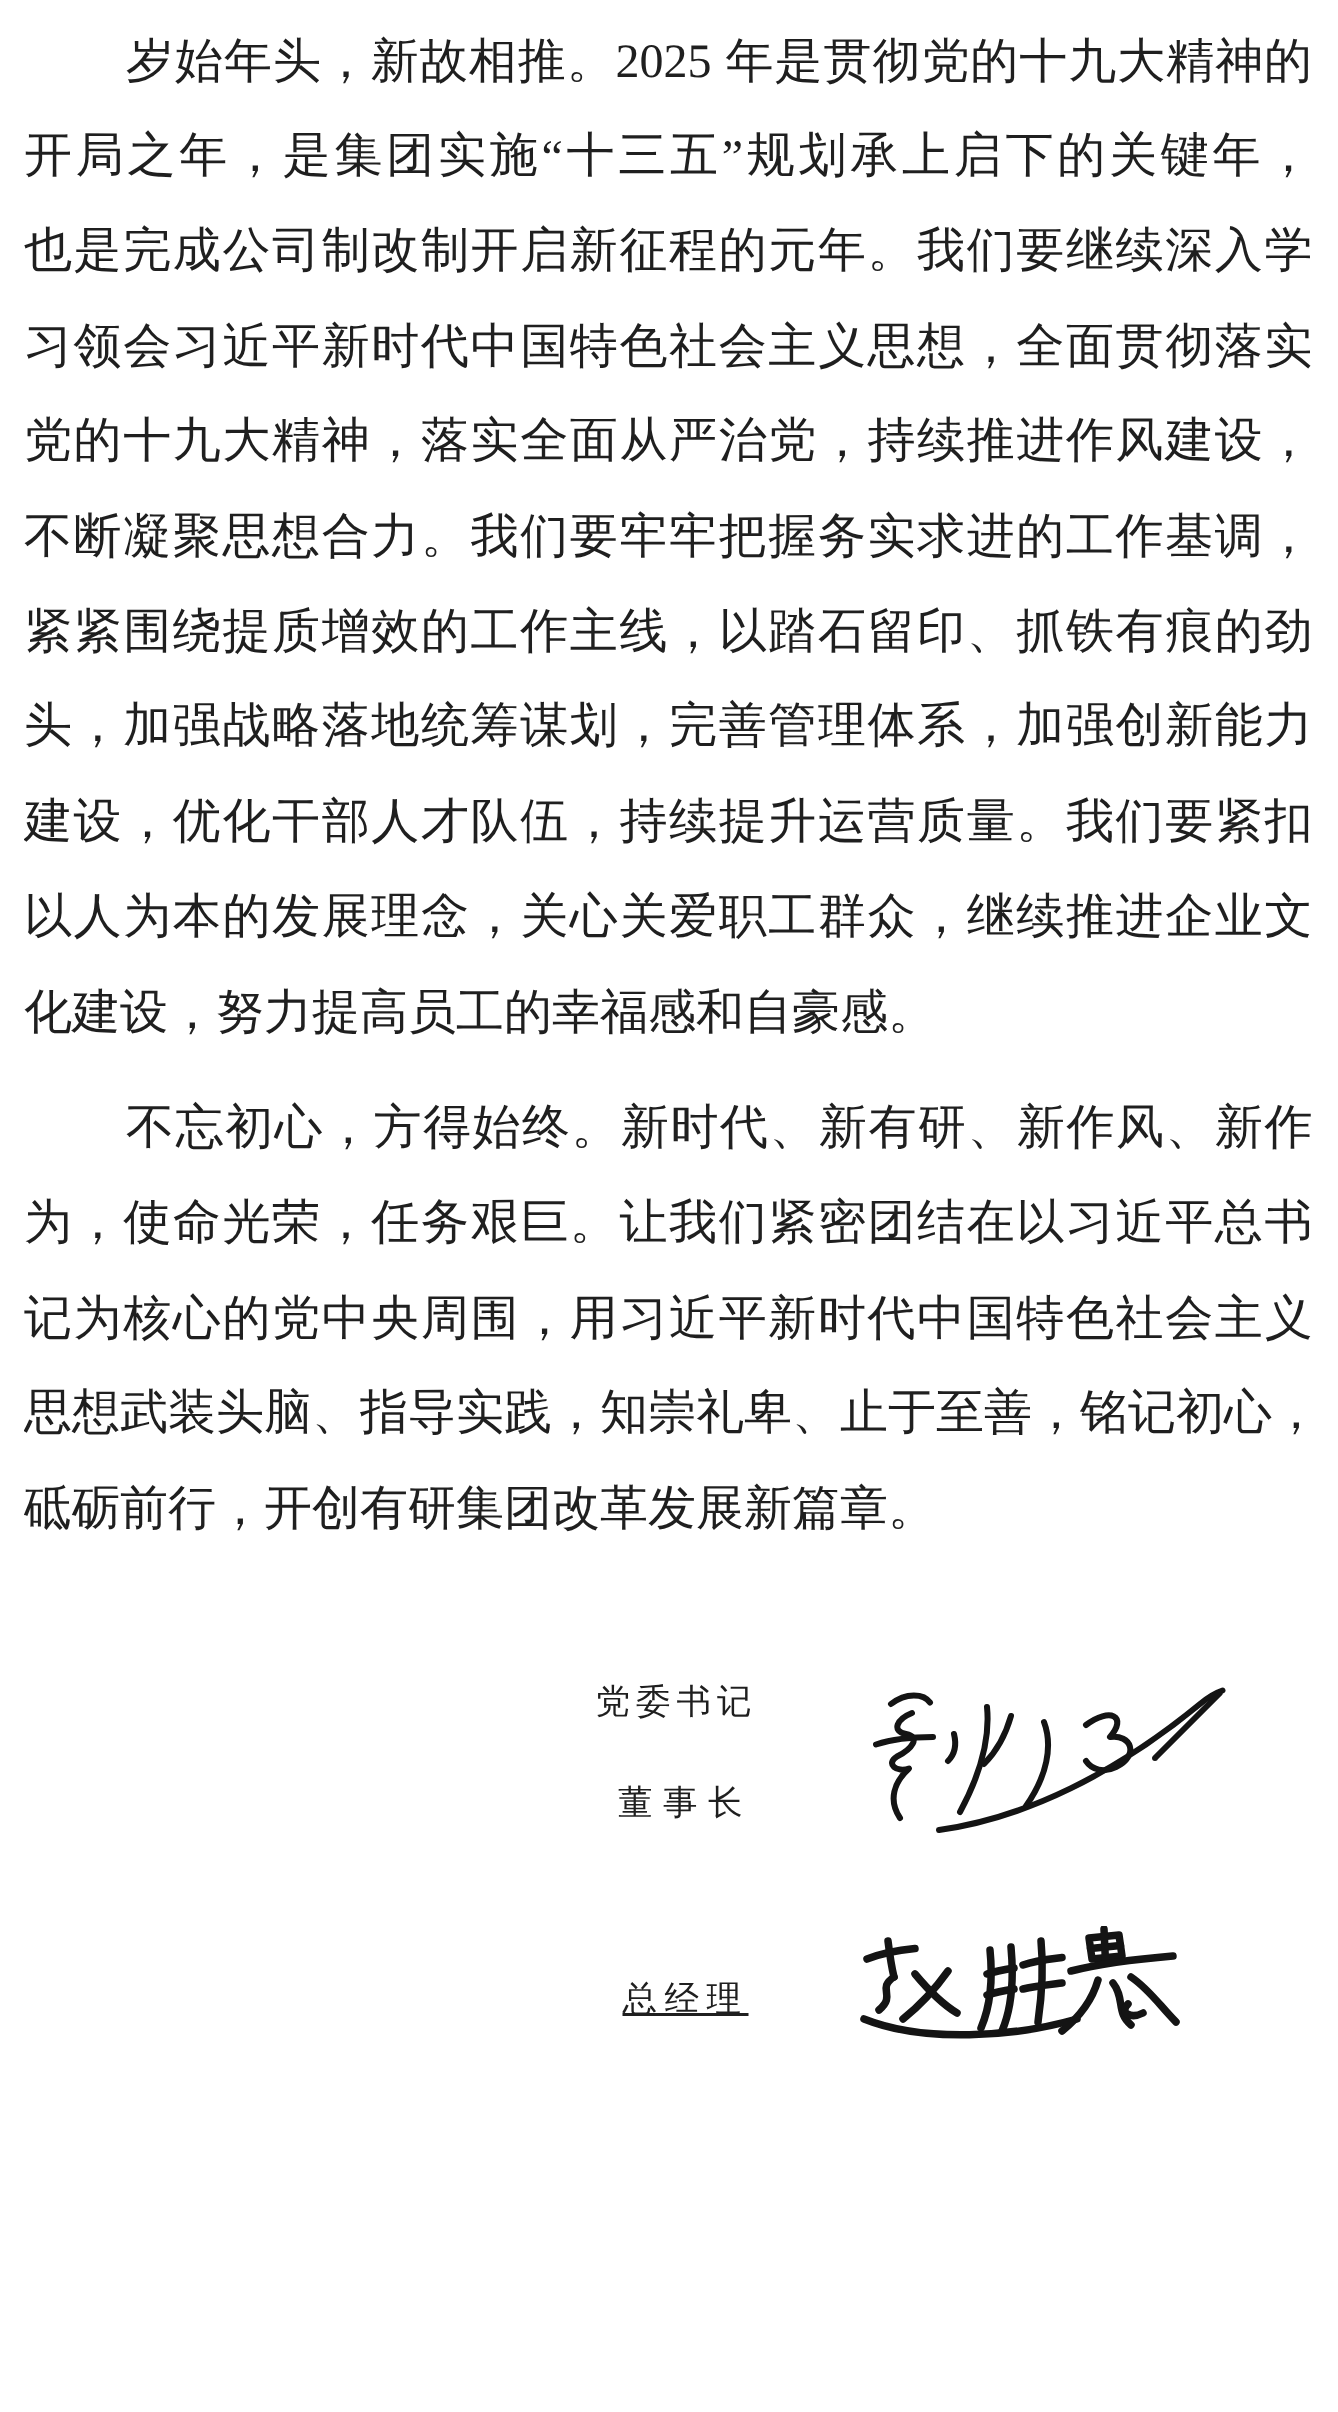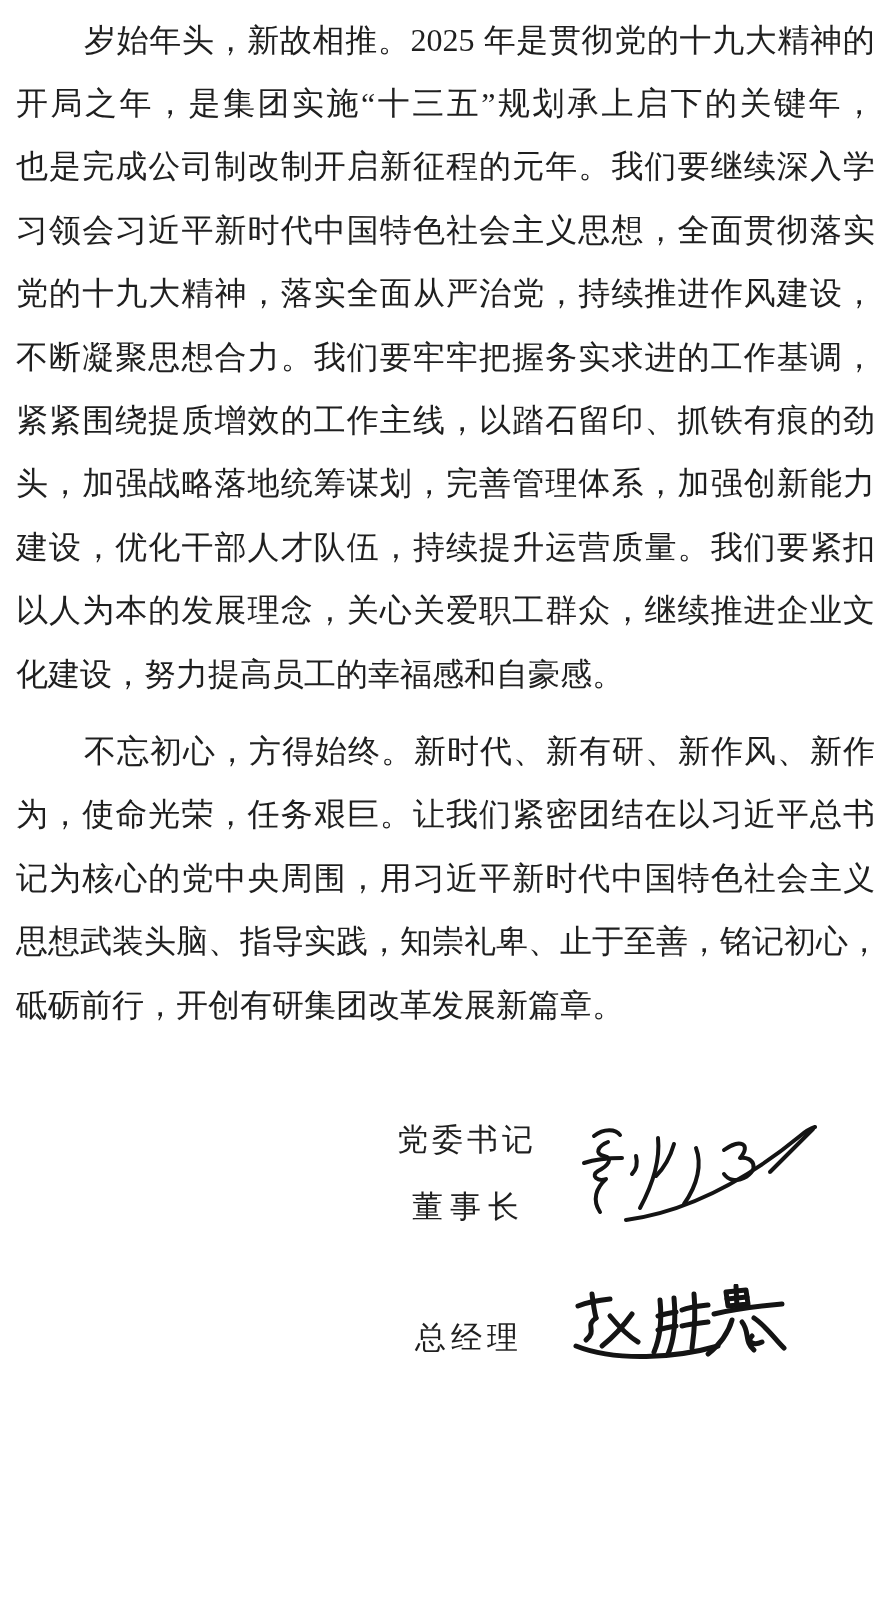--- a/index.html
+++ b/index.html
@@ -17,26 +17,26 @@
     display:flex;align-items:center;
     height:63.4px;
     font-size:32px;color:#1f1f1f;
     overflow:hidden;
   }
   .line.fill{justify-content:space-between;}
   .line.indent{padding-left:68px;}
   .line span{white-space:pre;}
   .sig-title{
     position:absolute;
-    font-size:31px;color:#1f1f1f;
+    font-size:23px;color:#1f1f1f;
     letter-spacing:4px;white-space:nowrap;
   }
   .sig-title.secretary{left:397px;top:1119px;letter-spacing:4px;}
   .sig-title.chairman{left:412px;top:1186px;letter-spacing:7px;text-align:right;}
-  .sig-title.gm{left:415px;top:1317px;letter-spacing:5px;}
+  .sig-title.gm{left:415px;top:1317px;letter-spacing:5px;text-decoration:underline;}
   .sig-svg{position:absolute;}
   .sig-svg.one{left:574px;top:1116px;}
   .sig-svg.two{left:566px;top:1284px;}
   .sig-svg path{fill:none;stroke:#141414;stroke-linecap:round;stroke-linejoin:round;}
   .sig-svg.one path{stroke-width:4;}
   .sig-svg.two path{stroke-width:5;}
 </style>
 </head>
 <body>
 

